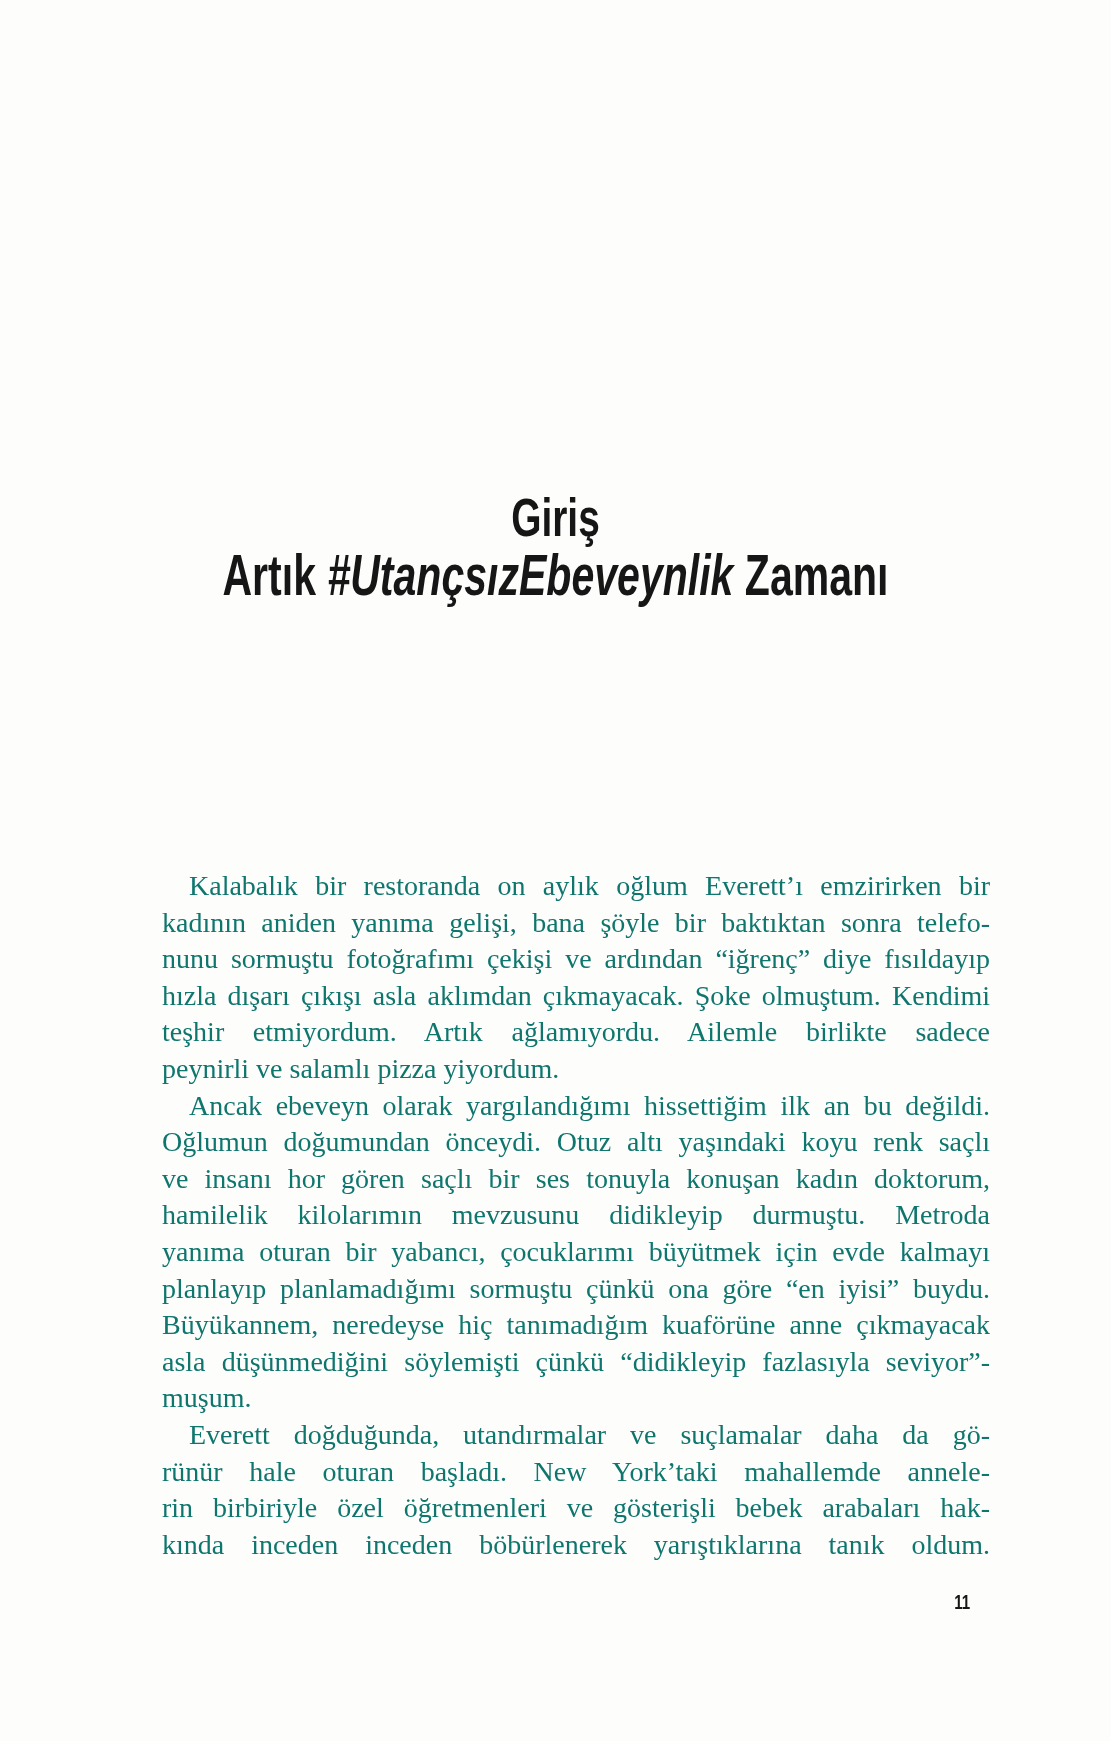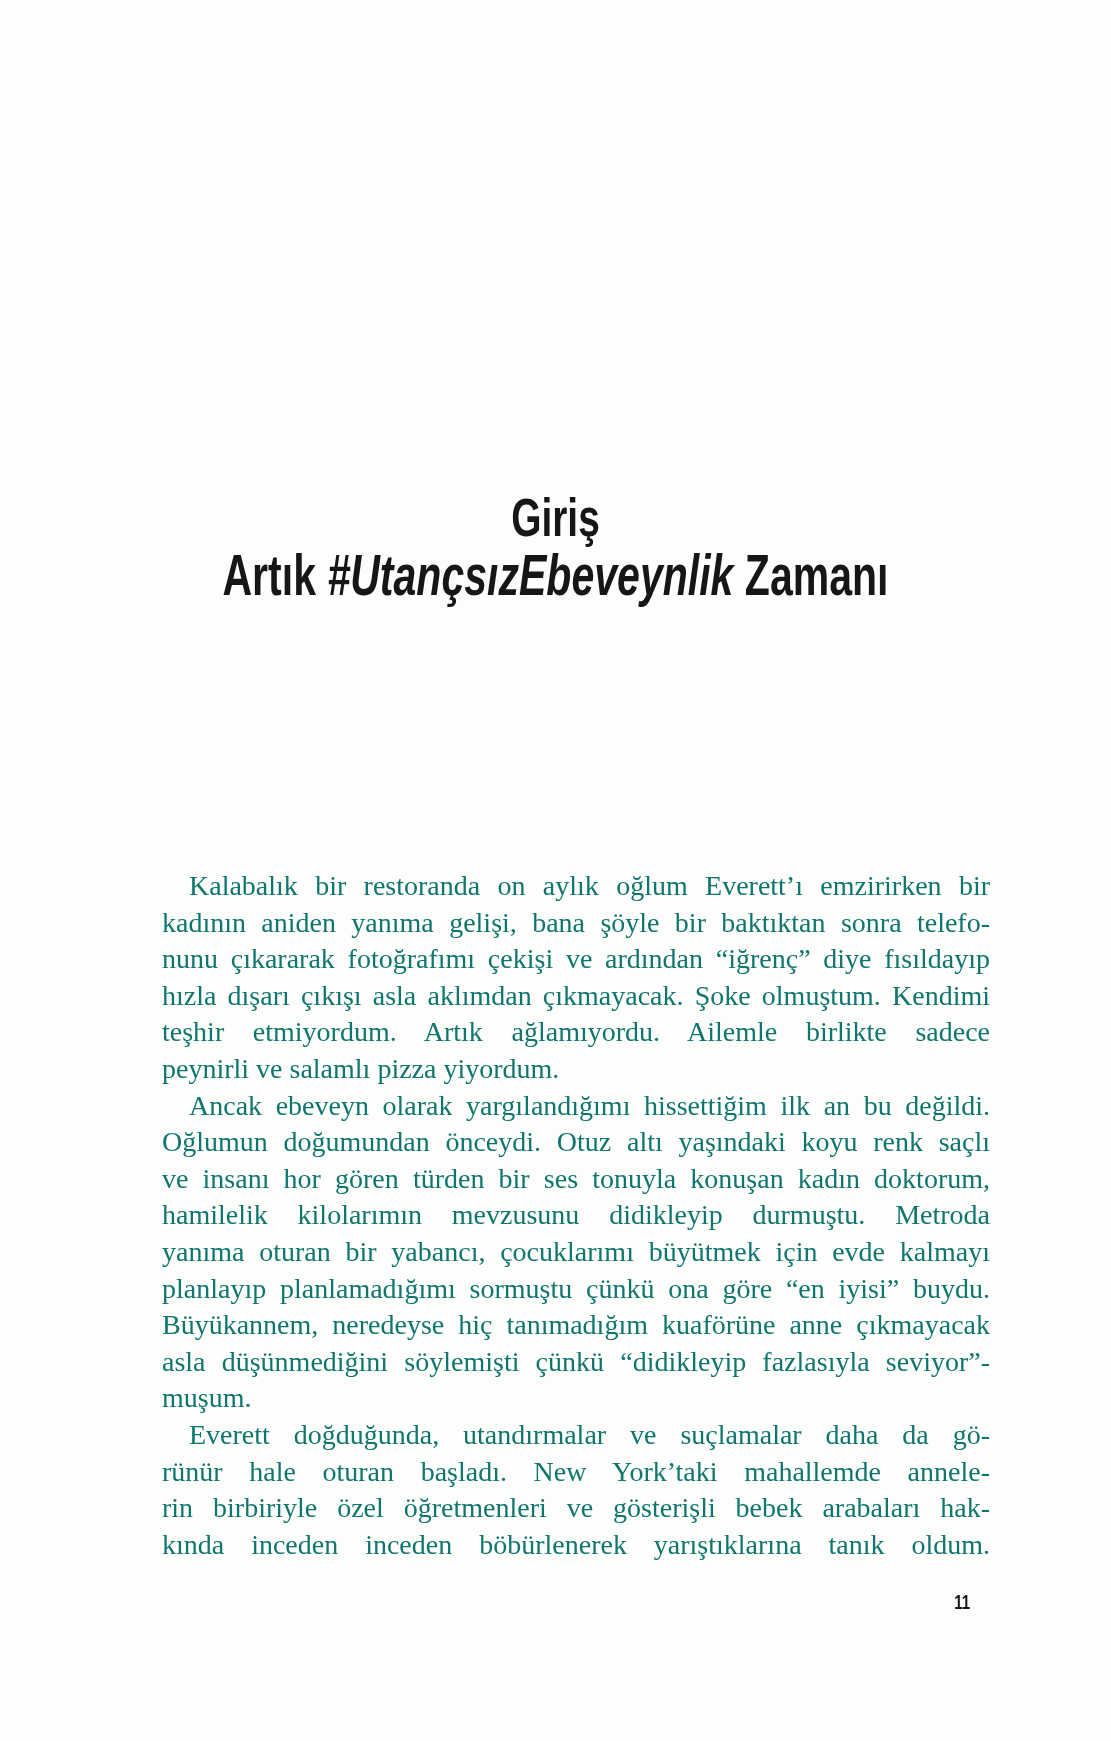--- a/index.html
+++ b/index.html
@@ -93,30 +93,30 @@
 
   <div class="heading-line heading-subtitle">
     <span>Artık </span><span class="hashtag">#UtançsızEbeveynlik</span><span> Zamanı</span>
   </div>
 
   <div class="body-text">
 
     <div>
       <div class="pline indent">Kalabalık bir restoranda on aylık oğlum Everett’ı emzirirken bir</div>
       <div class="pline">kadının aniden yanıma gelişi, bana şöyle bir baktıktan sonra telefo-</div>
-      <div class="pline">nunu çıkararak fotoğrafımı çekişi ve ardından “iğrenç” diye fısıldayıp</div>
+      <div class="pline">nunu sormuştu fotoğrafımı çekişi ve ardından “iğrenç” diye fısıldayıp</div>
       <div class="pline">hızla dışarı çıkışı asla aklımdan çıkmayacak. Şoke olmuştum. Kendimi</div>
       <div class="pline">teşhir etmiyordum. Artık ağlamıyordu. Ailemle birlikte sadece</div>
       <div class="pline lastline">peynirli ve salamlı pizza yiyordum.</div>
     </div>
 
     <div>
       <div class="pline indent">Ancak ebeveyn olarak yargılandığımı hissettiğim ilk an bu değildi.</div>
       <div class="pline">Oğlumun doğumundan önceydi. Otuz altı yaşındaki koyu renk saçlı</div>
-      <div class="pline">ve insanı hor gören türden bir ses tonuyla konuşan kadın doktorum,</div>
+      <div class="pline">ve insanı hor gören saçlı bir ses tonuyla konuşan kadın doktorum,</div>
       <div class="pline">hamilelik kilolarımın mevzusunu didikleyip durmuştu. Metroda</div>
       <div class="pline">yanıma oturan bir yabancı, çocuklarımı büyütmek için evde kalmayı</div>
       <div class="pline">planlayıp planlamadığımı sormuştu çünkü ona göre “en iyisi” buydu.</div>
       <div class="pline">Büyükannem, neredeyse hiç tanımadığım kuaförüne anne çıkmayacak</div>
       <div class="pline">asla düşünmediğini söylemişti çünkü “didikleyip fazlasıyla seviyor”-</div>
       <div class="pline lastline">muşum.</div>
     </div>
 
     <div>
       <div class="pline indent">Everett doğduğunda, utandırmalar ve suçlamalar daha da gö-</div>

